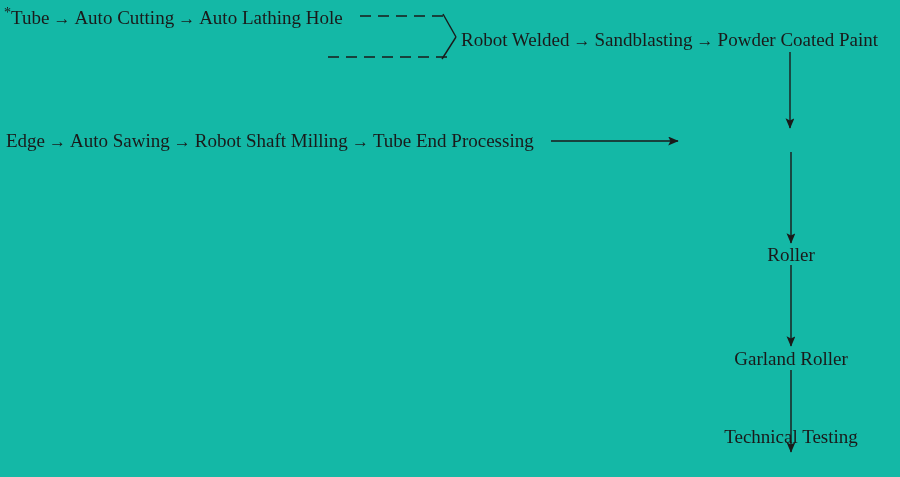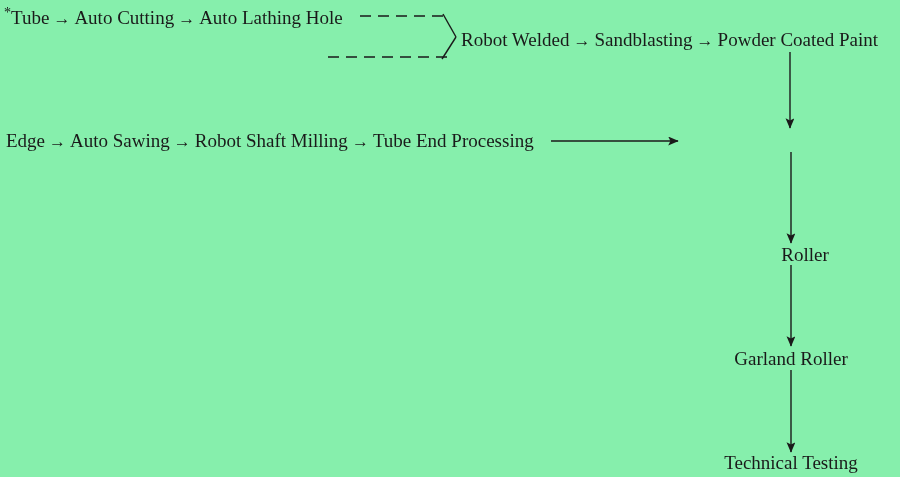--- a/index.html
+++ b/index.html
@@ -5,21 +5,21 @@
 <style>
   html, body {
     margin: 0;
     padding: 0;
     background: #ffffff;
   }
   #diagram {
     position: relative;
     width: 900px;
     height: 477px;
-    background: #86efac;
+    background: #14b8a6;
     font-family: "Liberation Serif", "DejaVu Serif", serif;
     color: #1a1a1a;
     overflow: hidden;
   }
   .node {
     position: absolute;
     font-size: 19px;
     line-height: 1;
     white-space: nowrap;
     color: #1a1a1a;
@@ -90,17 +90,17 @@
 
 
   <div class="chain" style="left:461px; top:30px;">
     <span>Robot Welded</span><span class="arrow">→</span><span>Sandblasting</span><span class="arrow">→</span><span>Powder Coated Paint</span>
   </div>
 
   <div class="chain" style="left:6px; top:131px;">
     <span>Edge</span><span class="arrow">→</span><span>Auto Sawing</span><span class="arrow">→</span><span>Robot Shaft Milling</span><span class="arrow">→</span><span>Tube End Processing</span>
   </div>
 
-  <div class="node center" style="left:791px; top:245px;margin-left:14px;">Roller</div>
+  <div class="node center" style="left:791px; top:245px;">Roller</div>
   <div class="node center" style="left:791px; top:349px;text-align:center;">Garland Roller</div>
-  <div class="node center" style="left:791px; top:453px;">Technical Testing</div>
+  <div class="node center" style="left:791px; top:427px;">Technical Testing</div>
 
 </div>
 
 </body></html>

